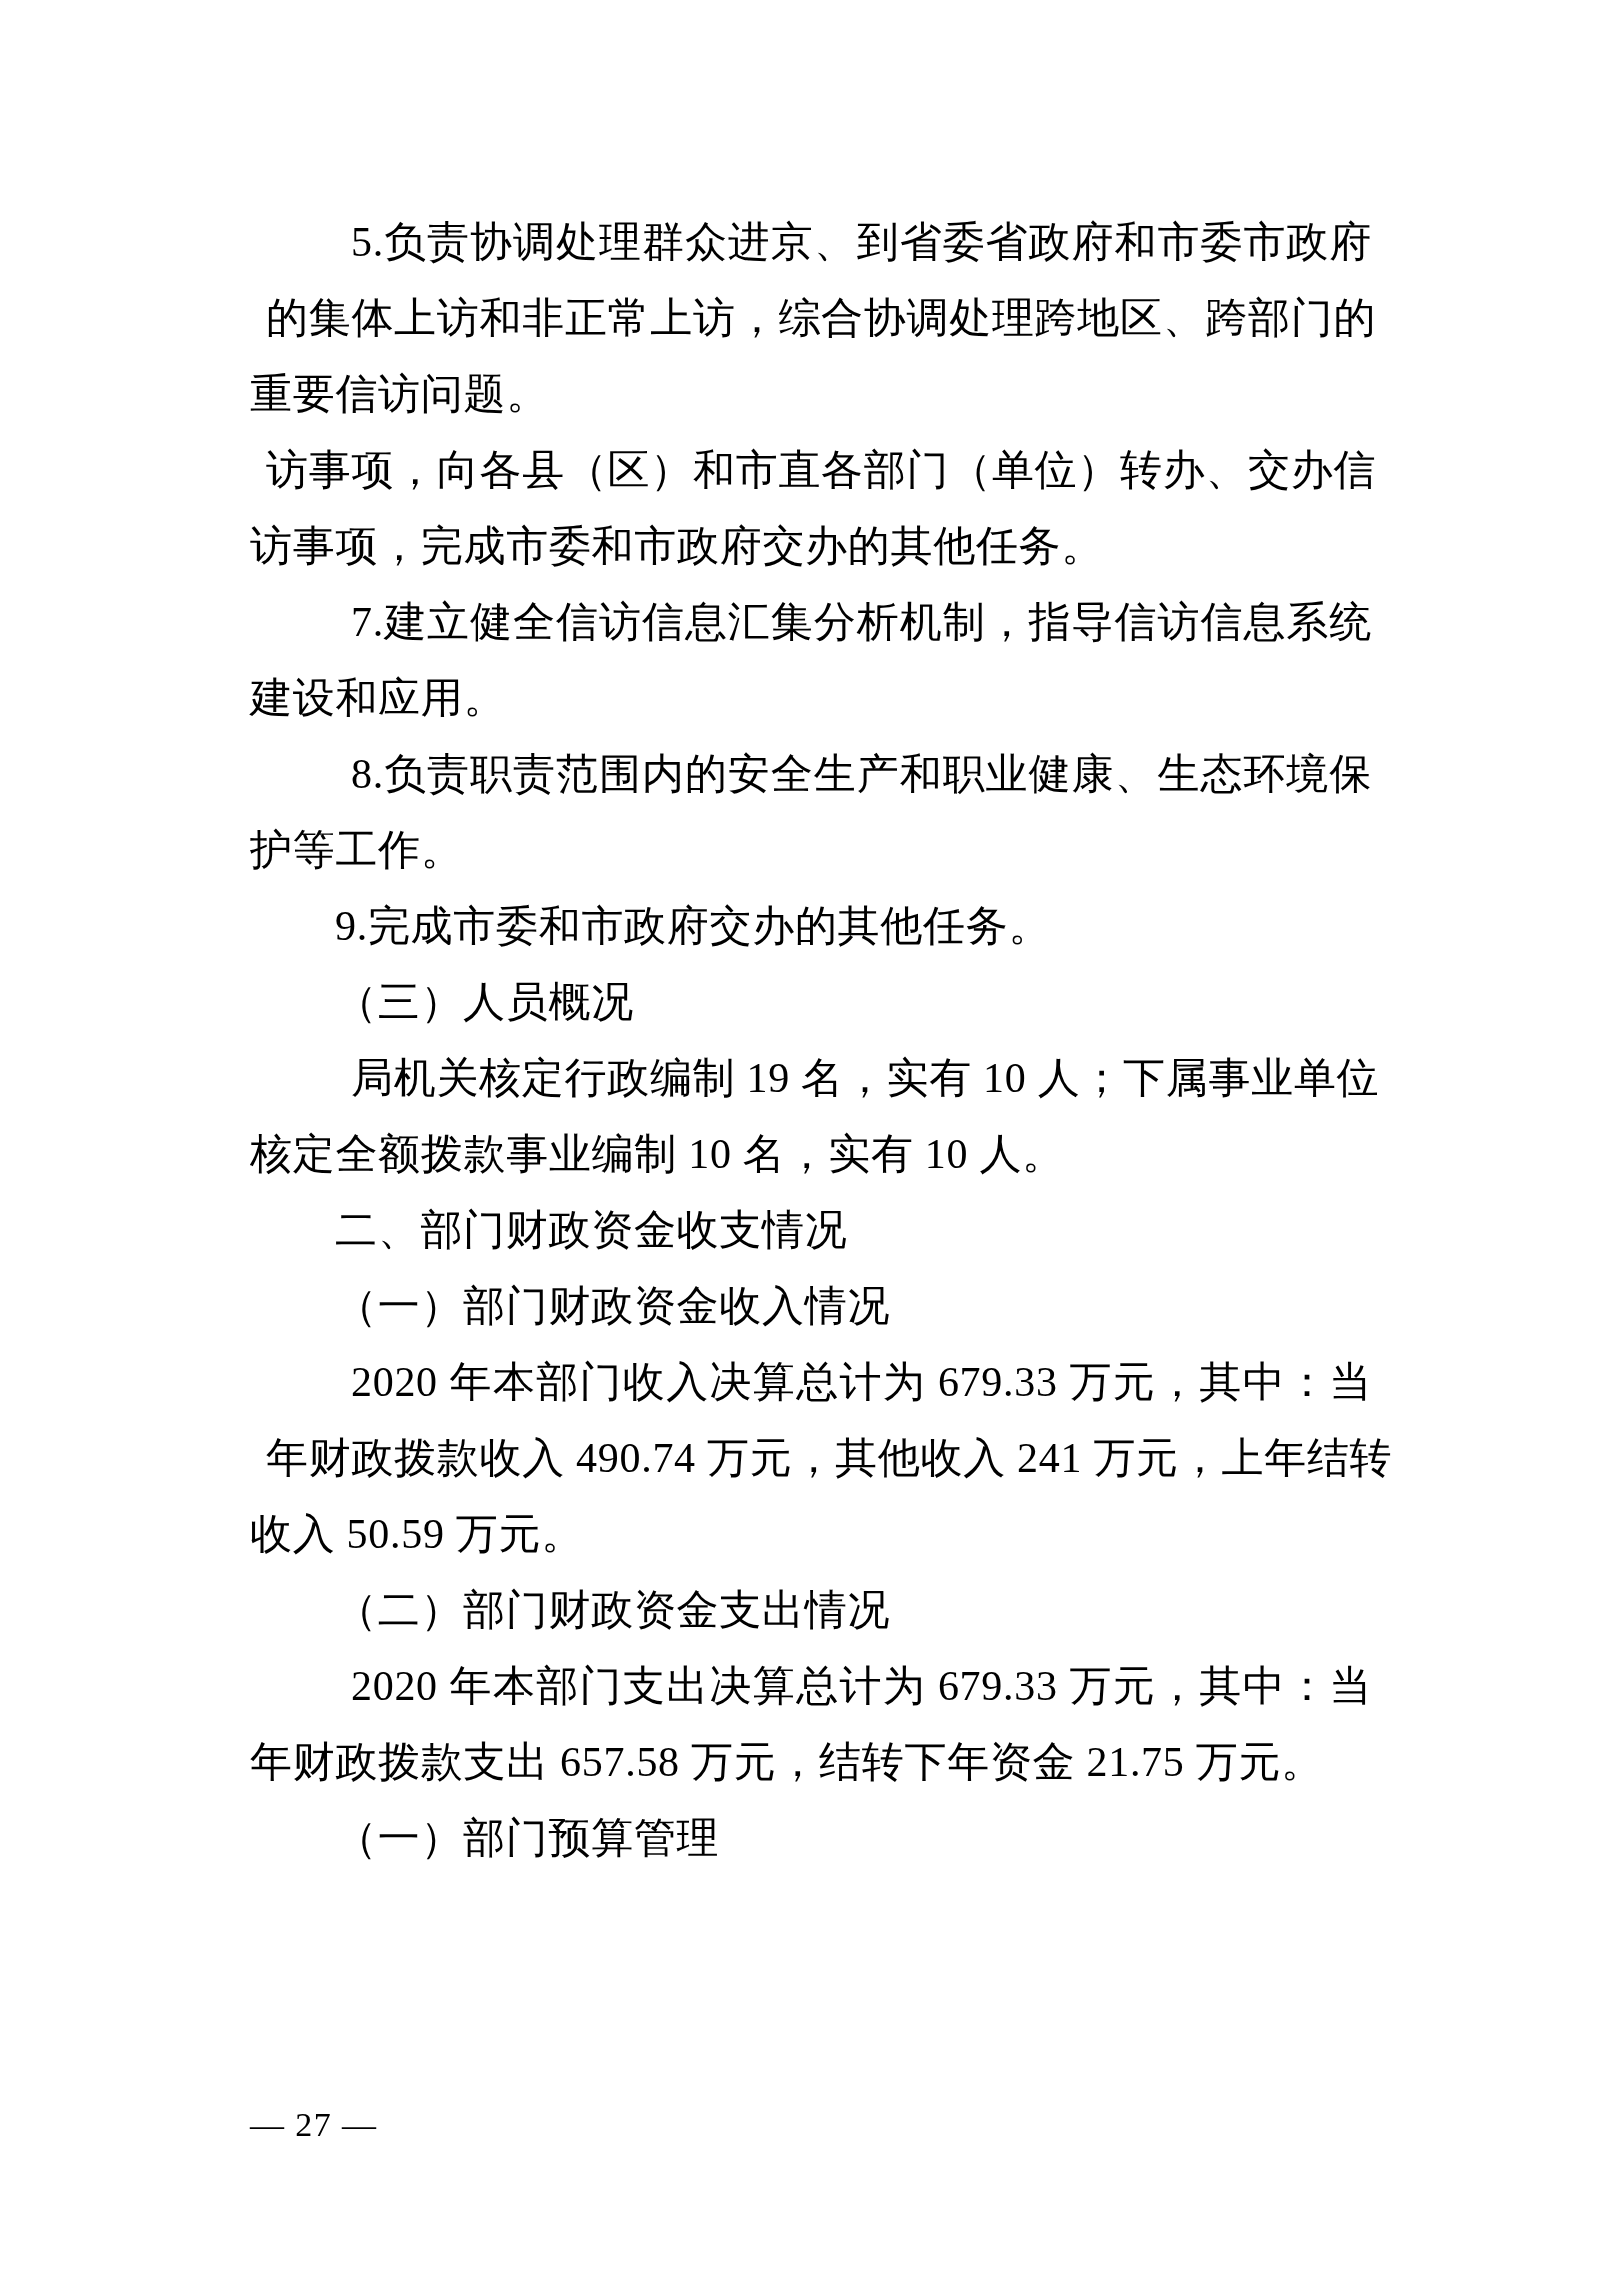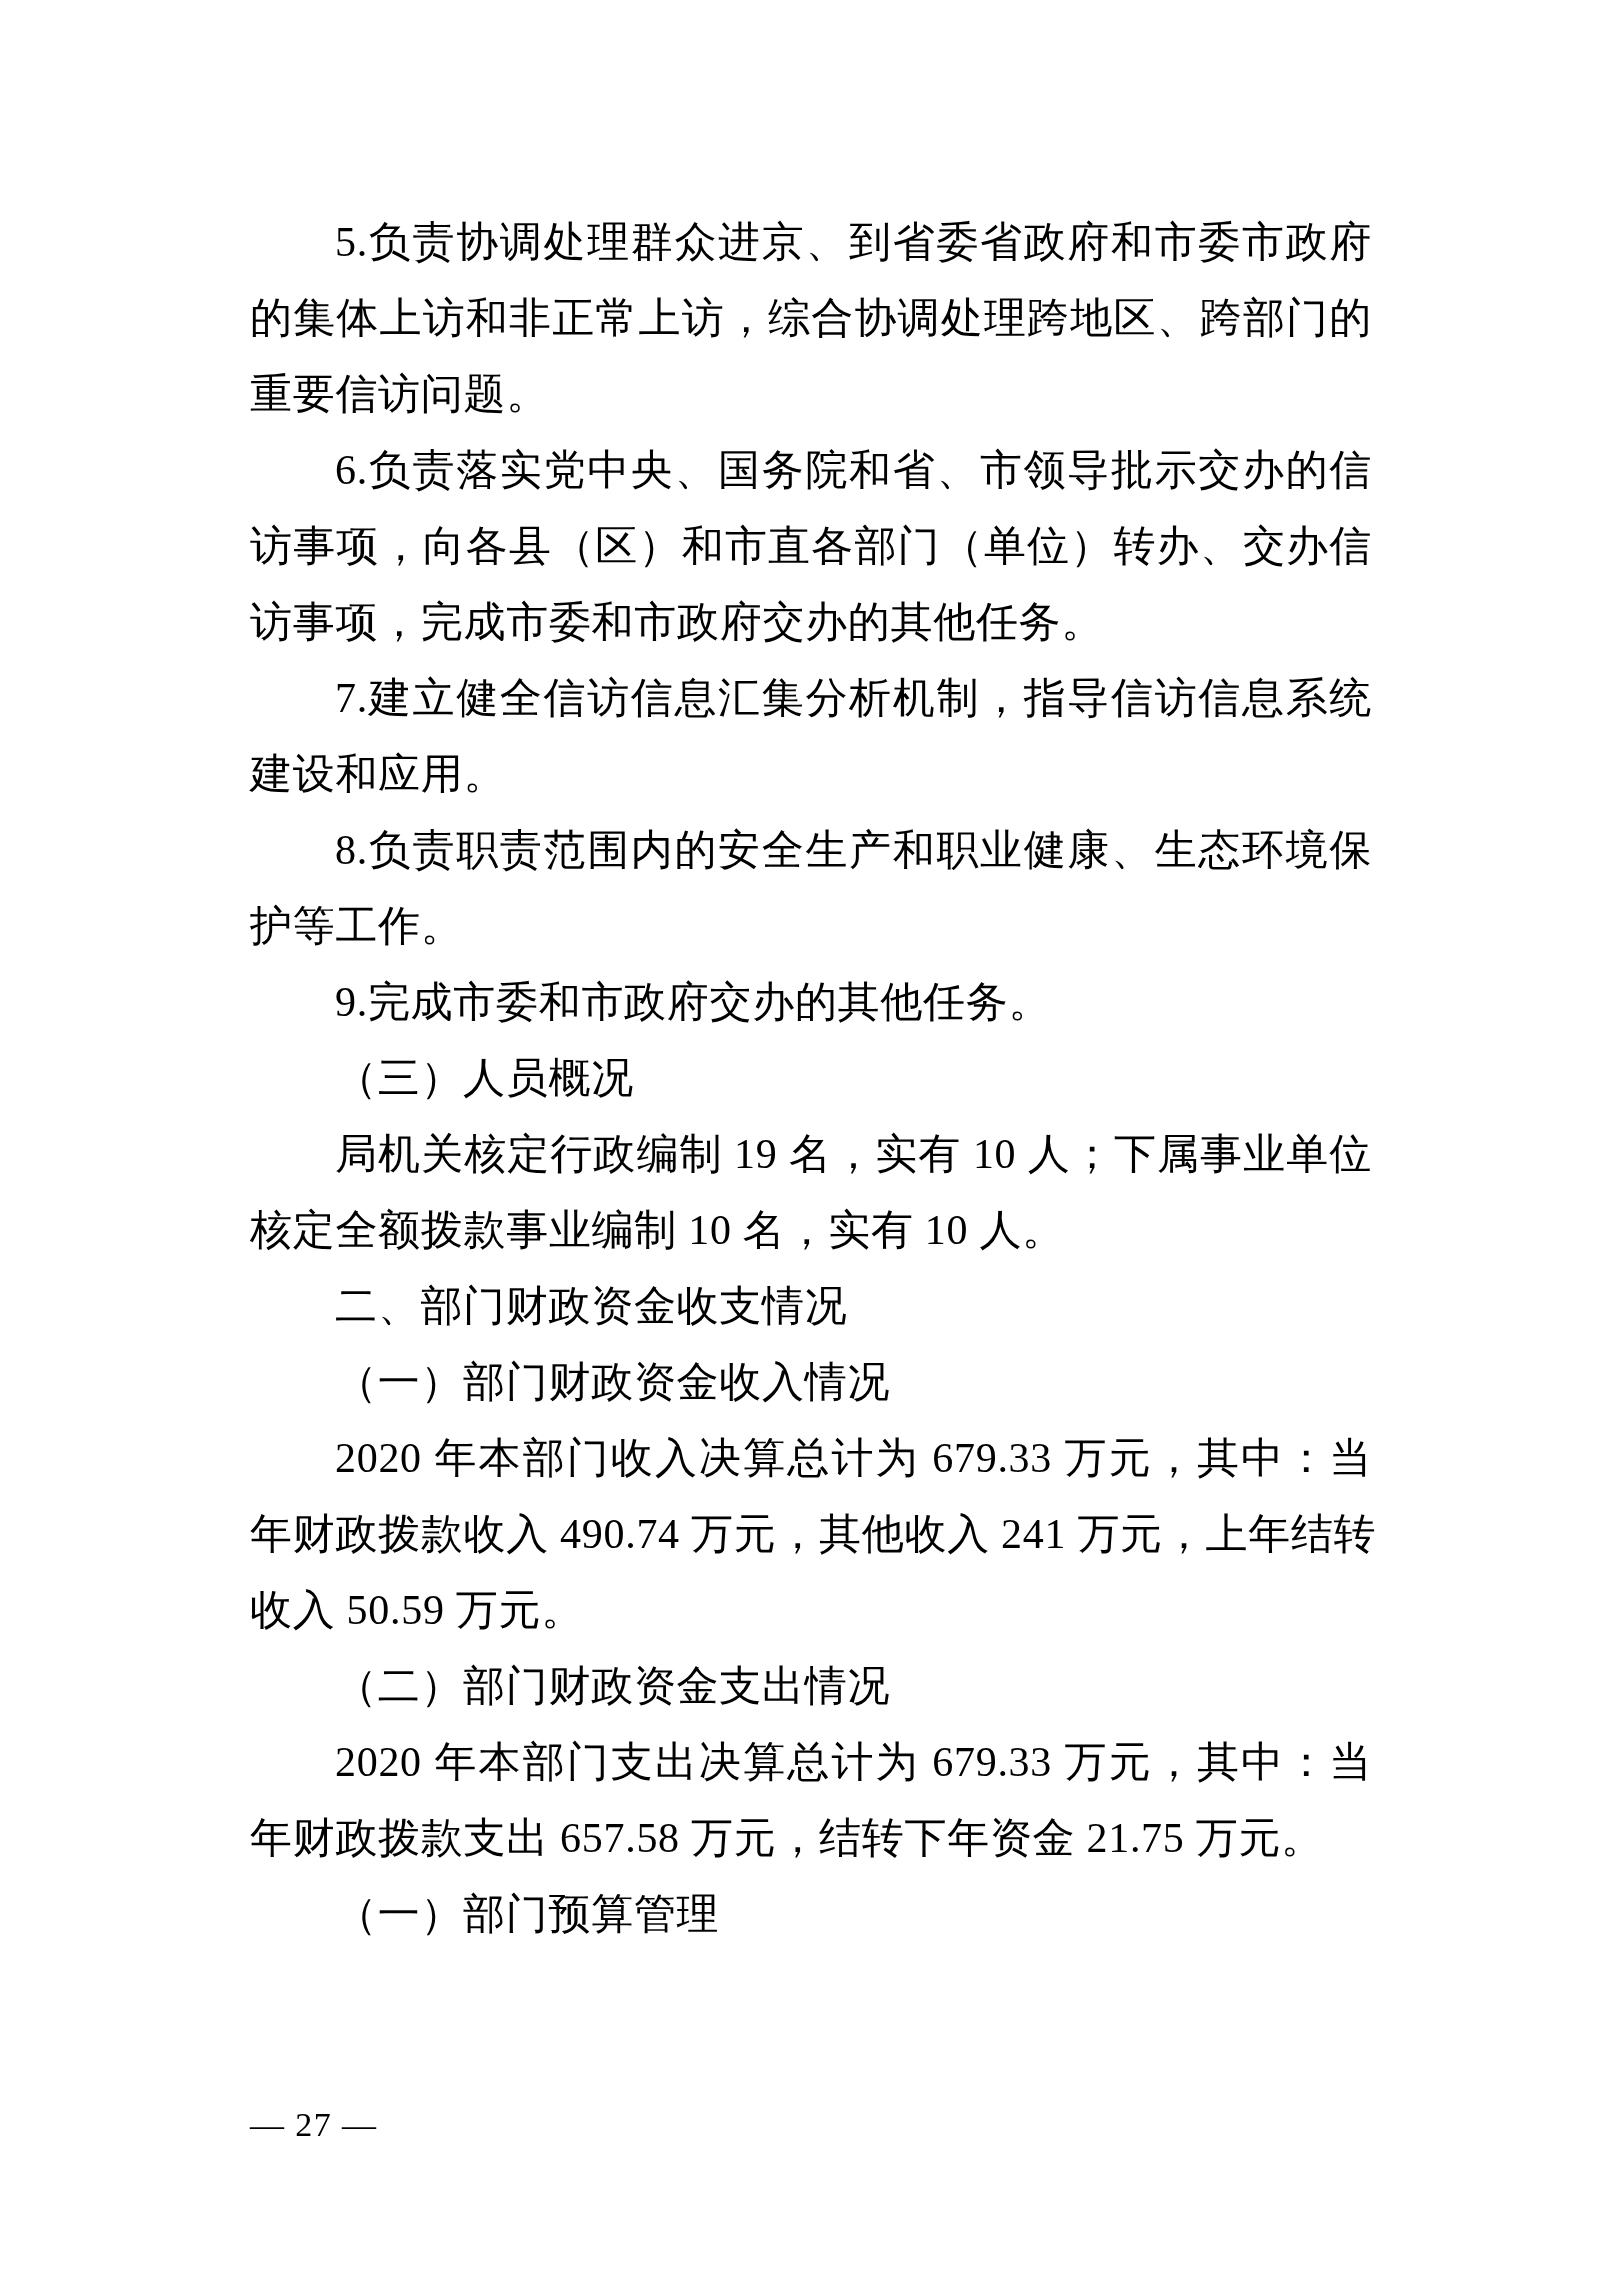--- a/index.html
+++ b/index.html
@@ -26,20 +26,21 @@
     font-size: 42px;
     line-height: 76px;
     height: 76px;
     white-space: nowrap;
     text-align: justify;
     text-align-last: left;
     letter-spacing: 0.7px;
   }
   .fill {
     text-align-last: justify;
+    margin-left: 16px;
   }
   .indent {
     text-indent: 85px;
   }
   .h1 {
     font-family: "Liberation Sans", "DejaVu Sans", sans-serif;
     font-weight: normal;
   }
   .footer {
     position: absolute;
@@ -52,21 +53,20 @@
   }
 </style>
 </head>
 <body>
 
 <div class="page">
   <div class="content">
     <div class="line indent fill">5.负责协调处理群众进京、到省委省政府和市委市政府</div>
     <div class="line fill">的集体上访和非正常上访，综合协调处理跨地区、跨部门的</div>
     <div class="line">重要信访问题。</div>
-    <div class="line indent fill">6.负责落实党中央、国务院和省、市领导批示交办的信</div>
     <div class="line fill">访事项，向各县（区）和市直各部门（单位）转办、交办信</div>
     <div class="line">访事项，完成市委和市政府交办的其他任务。</div>
     <div class="line indent fill">7.建立健全信访信息汇集分析机制，指导信访信息系统</div>
     <div class="line">建设和应用。</div>
     <div class="line indent fill">8.负责职责范围内的安全生产和职业健康、生态环境保</div>
     <div class="line">护等工作。</div>
     <div class="line indent">9.完成市委和市政府交办的其他任务。</div>
     <div class="line indent">（三）人员概况</div>
     <div class="line indent fill">局机关核定行政编制 19 名，实有 10 人；下属事业单位</div>
     <div class="line">核定全额拨款事业编制 10 名，实有 10 人。</div>

